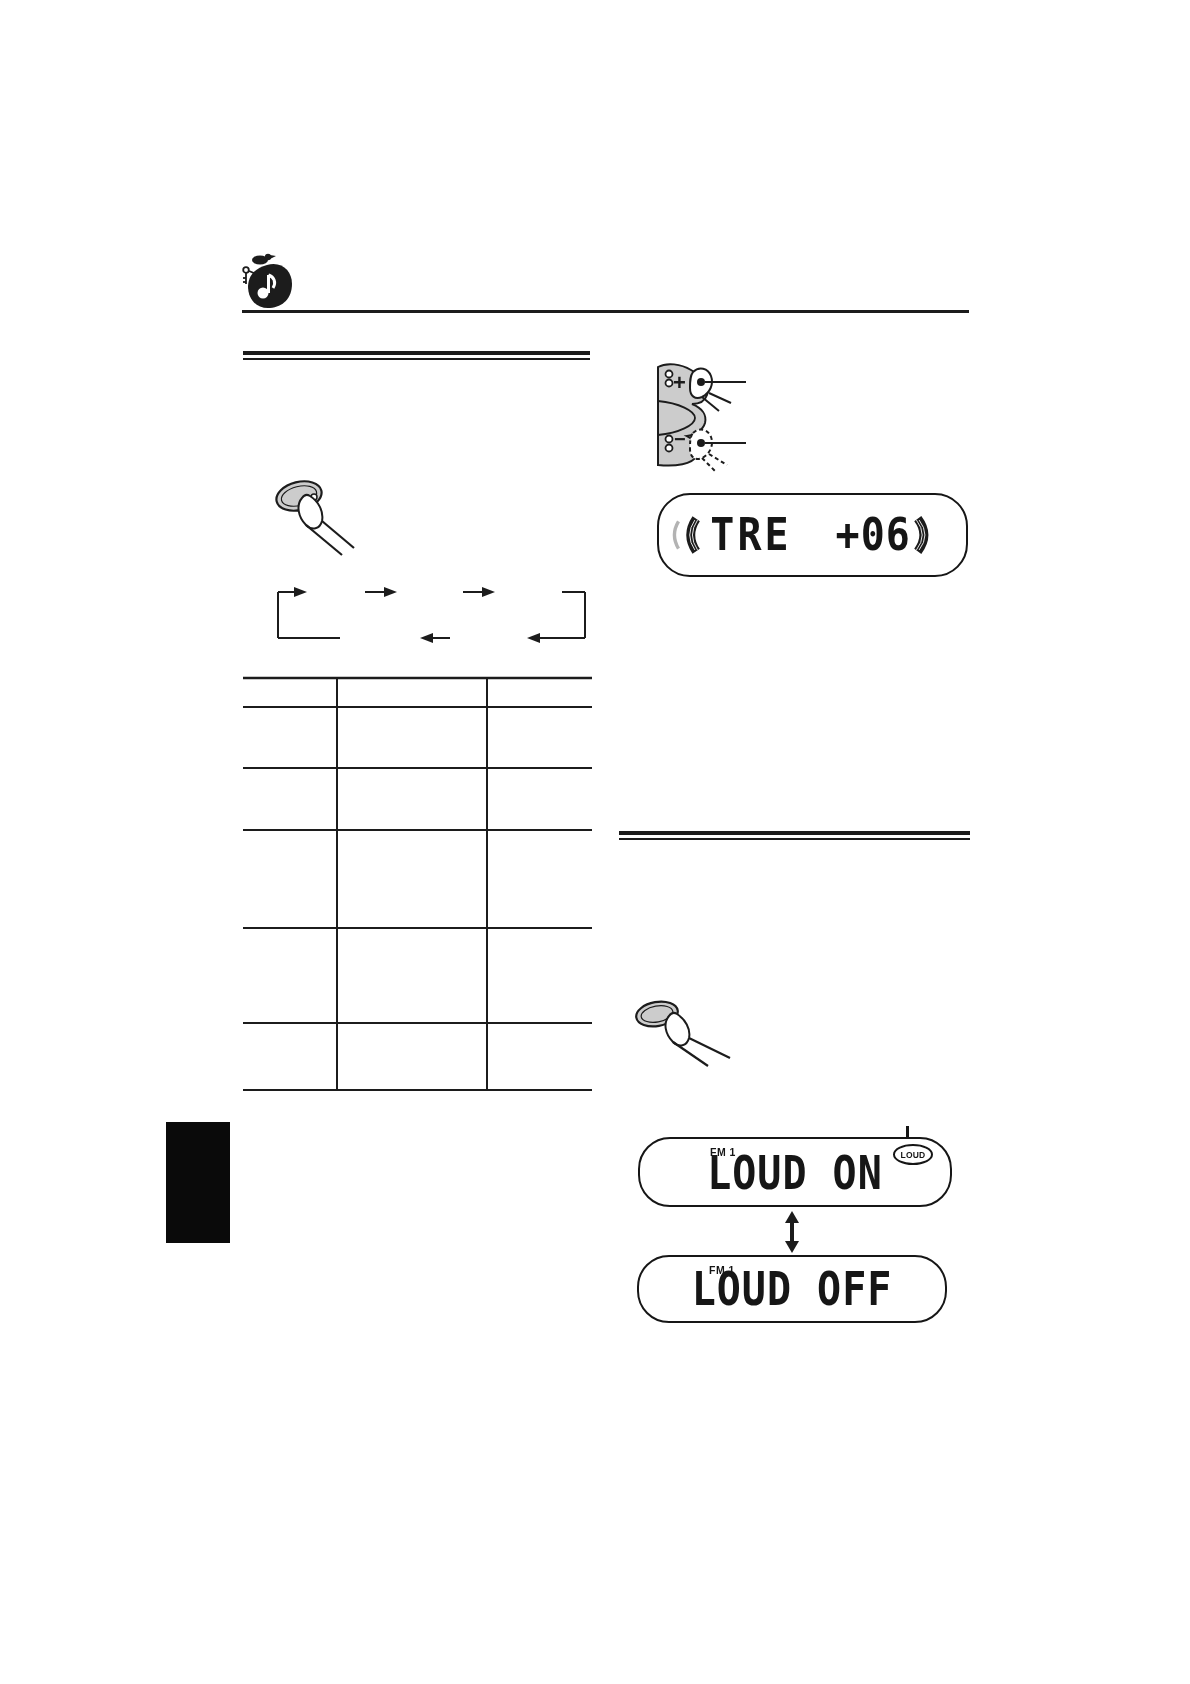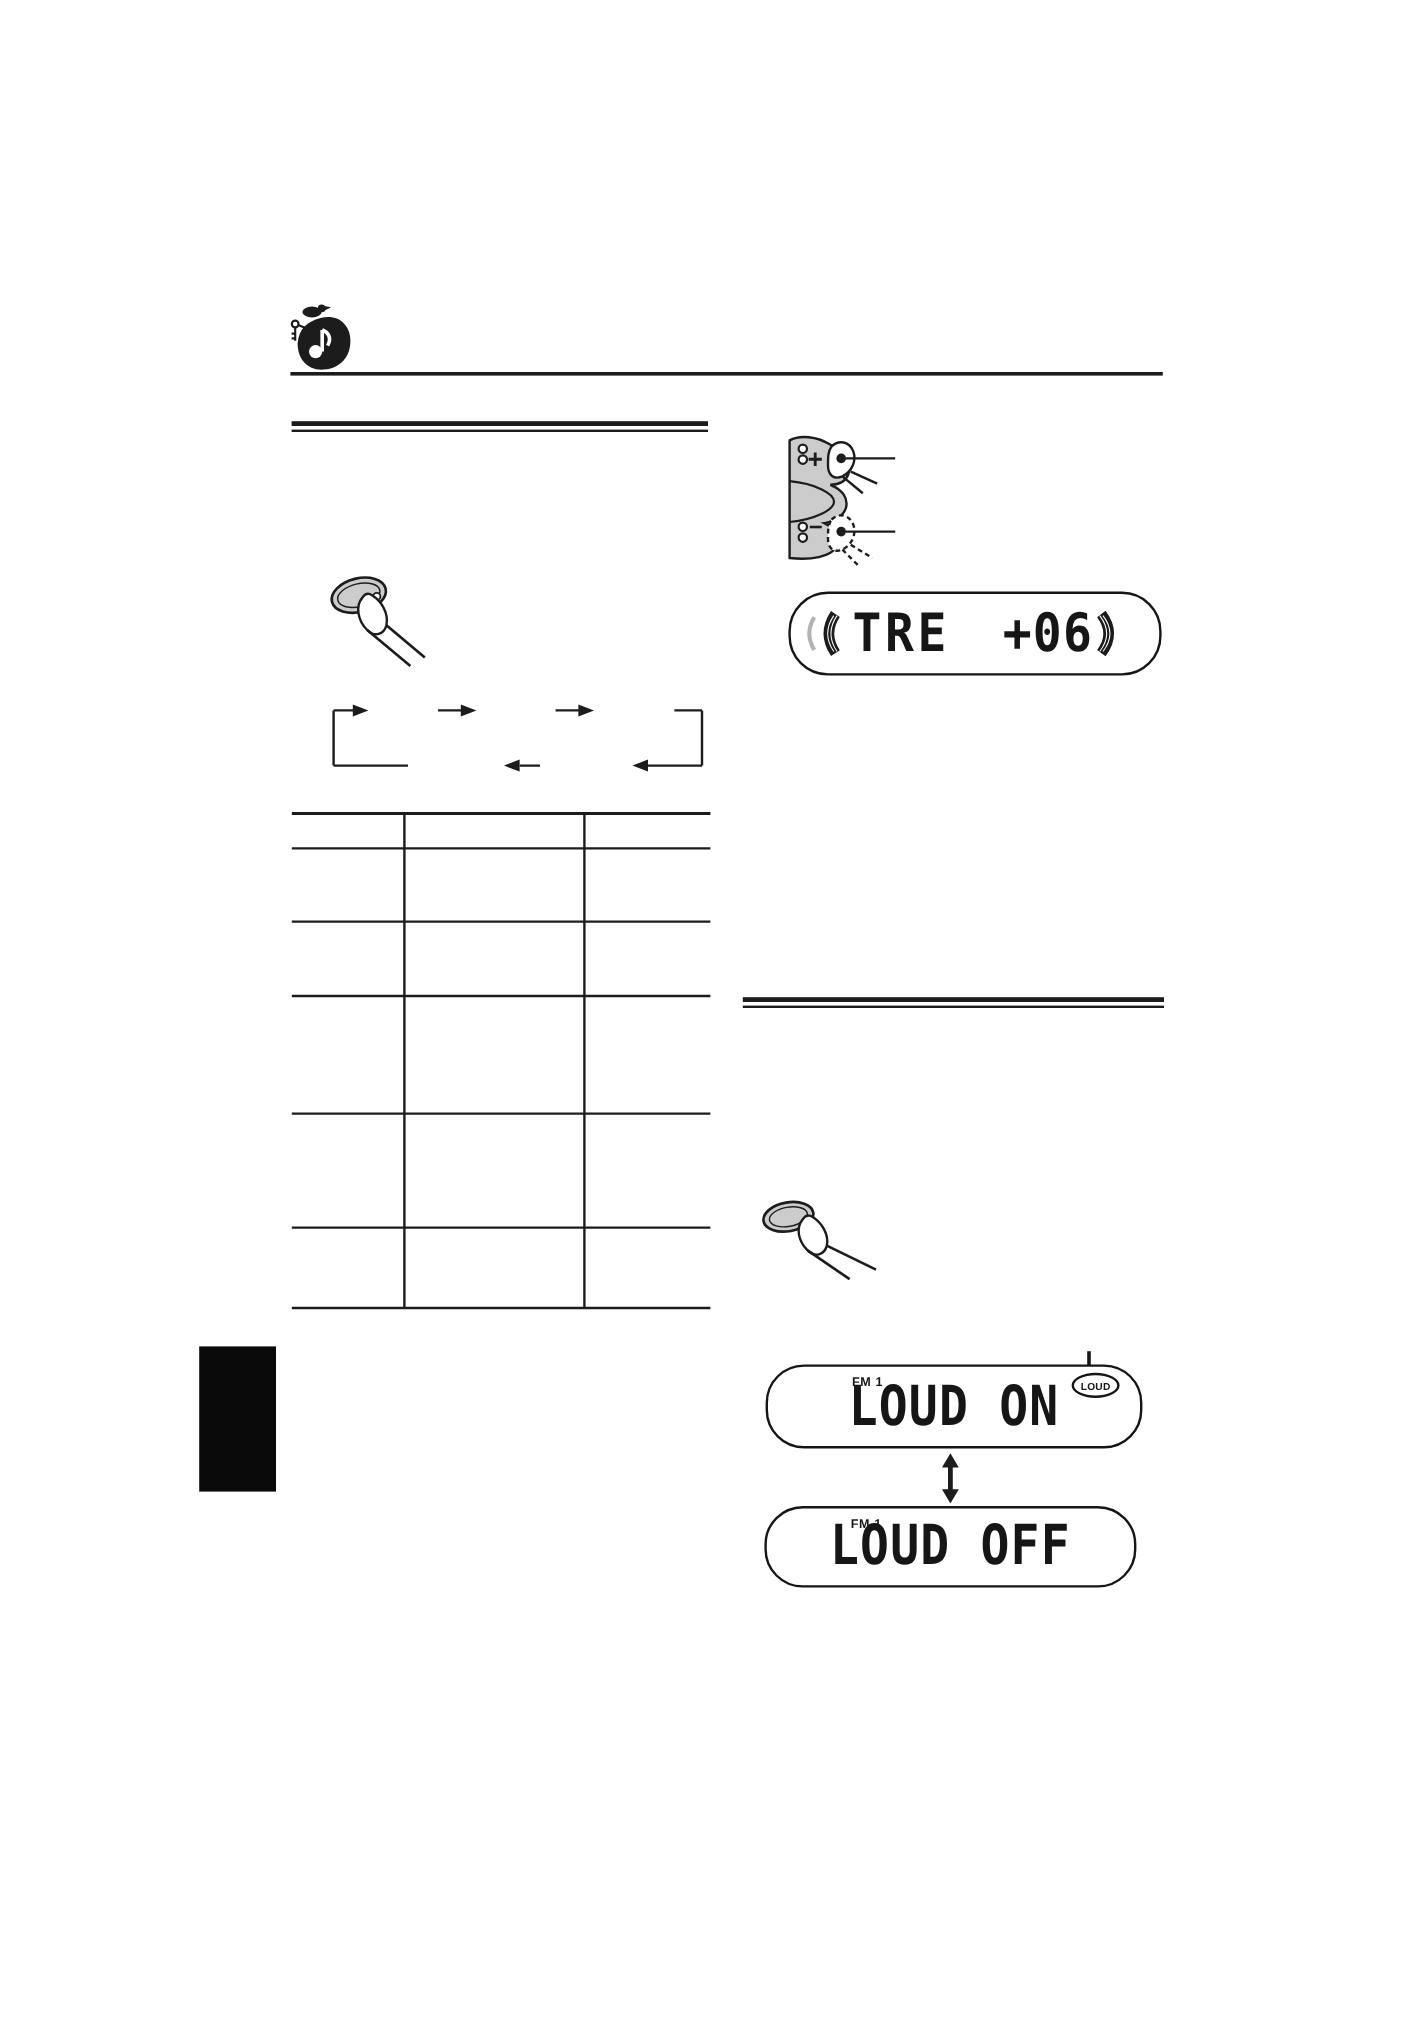--- a/index.html
+++ b/index.html
@@ -99,21 +99,21 @@
     <line x1="64" y1="38" x2="86" y2="48" stroke="#1c1c1c" stroke-width="2"></line>
     <line x1="57" y1="42" x2="74" y2="56" stroke="#1c1c1c" stroke-width="2"></line>
     <line x1="60" y1="27" x2="101" y2="27" stroke="#1c1c1c" stroke-width="1.8"></line>
     <path d="M 48 78 C 54 72 63 74 66 82 C 69 90 65 99 57 103 C 50 106 45 102 45 94 C 45 87 45 82 48 78 Z" fill="#ffffff" stroke="#1c1c1c" stroke-width="2" stroke-dasharray="4 3"></path>
     <circle cx="56" cy="88" r="4" fill="#1c1c1c"></circle>
     <line x1="64" y1="99" x2="82" y2="110" stroke="#1c1c1c" stroke-width="2" stroke-dasharray="4 3"></line>
     <line x1="57" y1="103" x2="70" y2="116" stroke="#1c1c1c" stroke-width="2" stroke-dasharray="4 3"></line>
     <line x1="60" y1="88" x2="101" y2="88" stroke="#1c1c1c" stroke-width="1.8"></line>
   </svg>
 
-  <div class="lcd-display" style="left:657px;top:493px;width:311px;height:70px;border-radius:33px;">
+  <div class="lcd-display" style="left:657px;top:493px;width:311px;height:84px;border-radius:33px;">
     <div class="tre-row">
       <svg width="52" height="56" viewBox="0 0 52 56">
         <path d="M 14 8 Q 2 28 14 48" fill="none" stroke="#b3b3b3" stroke-width="5"></path>
         <path d="M 40 4 Q 24 28 40 52" fill="none" stroke="#1c1c1c" stroke-width="13"></path>
         <path d="M 38 6 Q 23 28 38 50" fill="none" stroke="#ffffff" stroke-width="1.3"></path>
         <path d="M 42 6 Q 27 28 42 50" fill="none" stroke="#ffffff" stroke-width="1.3"></path>
       </svg>
       <span class="lcd-text tre-label">TRE</span>
       <span class="lcd-text tre-value">+06</span>
       <svg width="40" height="56" viewBox="0 0 40 56" style="margin-left:auto;margin-right:28px;">

